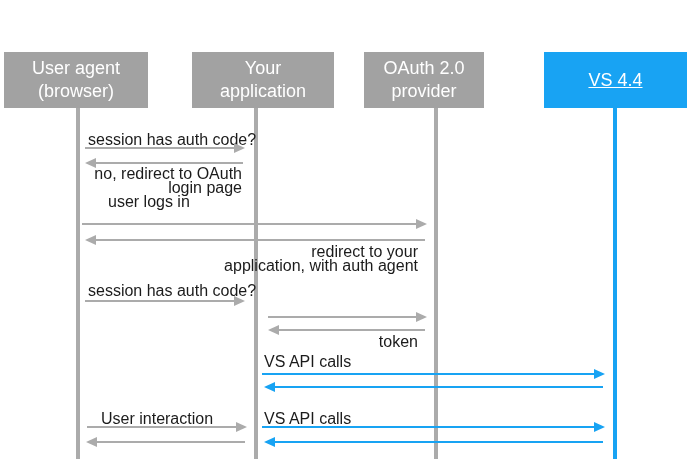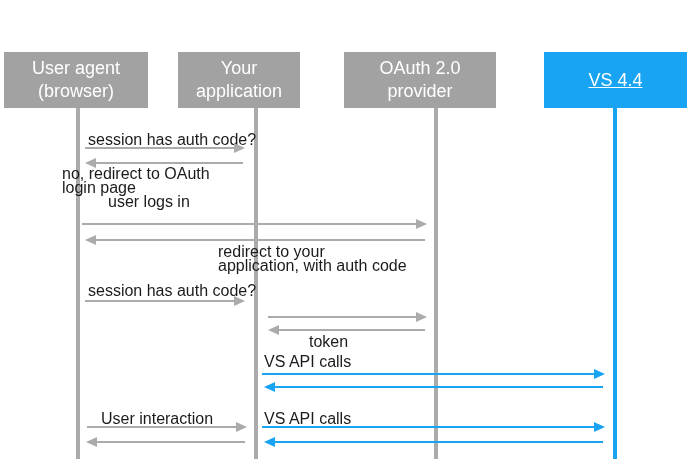--- a/index.html
+++ b/index.html
@@ -33,32 +33,32 @@
   .head{position:absolute;width:0;height:0;top:-4px;
     border-top:5px solid transparent;border-bottom:5px solid transparent;}
   .arrow.to-right .head{right:-2px;border-left:11px solid var(--arrow-gray,#ababab);}
   .arrow.to-left  .head{left:-2px;border-right:11px solid var(--arrow-gray,#ababab);}
   .arrow.blue.to-right .head{border-left-color:var(--accent-blue,#18a3f3);}
   .arrow.blue.to-left  .head{border-right-color:var(--accent-blue,#18a3f3);}
   .lbl{
     position:absolute;font-size:16px;line-height:13.5px;
     color:var(--label-text,#1b1b1b);white-space:pre-line;
   }
-  .lbl.ra{}
+  .lbl.ra{text-align:right;}
 </style>
 </head>
 <body>
 
 <div class="canvas">
 
   <div class="actor" style="left:4px;width:144px">User agent
 (browser)</div>
-  <div class="actor" style="left:178px;width:122px">Your
+  <div class="actor" style="left:192px;width:142px">Your
 application</div>
-  <div class="actor" style="left:344px;width:152px">OAuth 2.0
+  <div class="actor" style="left:364px;width:120px">OAuth 2.0
 provider</div>
   <div class="actor blue" style="left:544px;width:143px">VS 4.4</div>
 
   <div class="lifeline" style="left:76px"></div>
   <div class="lifeline" style="left:254px"></div>
   <div class="lifeline" style="left:434px"></div>
   <div class="lifeline blue" style="left:613px"></div>
 
   <div class="lbl" style="left:88px;top:89px">session has auth code?</div>
   <div class="arrow to-right" style="left:85px;top:103px;width:158px">
@@ -73,35 +73,35 @@
 
   <div class="lbl" style="left:108px;top:151px">user logs in</div>
   <div class="arrow to-right" style="left:82px;top:179px;width:343px">
     <i class="head"></i>
     </div>
 
   <div class="arrow to-left" style="left:87px;top:195px;width:338px">
     <i class="head"></i>
     </div>
   <div class="lbl ra" style="left:218px;top:201px;width:200px">redirect to your
-application, with auth code</div>
+application, with auth agent</div>
 
   <div class="lbl" style="left:88px;top:240px">session has auth code?</div>
   <div class="arrow to-right" style="left:85px;top:256px;width:158px">
     <i class="head"></i>
     </div>
 
   <div class="arrow to-right" style="left:268px;top:272px;width:157px">
     <i class="head"></i>
     </div>
 
   <div class="arrow to-left" style="left:270px;top:285px;width:155px">
     <i class="head"></i>
     </div>
-  <div class="lbl ra" style="left:309px;top:291px;width:100px">token</div>
+  <div class="lbl ra" style="left:318px;top:291px;width:100px">token</div>
 
   <div class="lbl" style="left:264px;top:311px">VS API calls</div>
   <div class="arrow blue to-right" style="left:262px;top:329px;width:341px">
     <i class="head"></i>
     </div>
 
   <div class="arrow blue to-left" style="left:266px;top:342px;width:337px">
     <i class="head"></i>
     </div>
 

